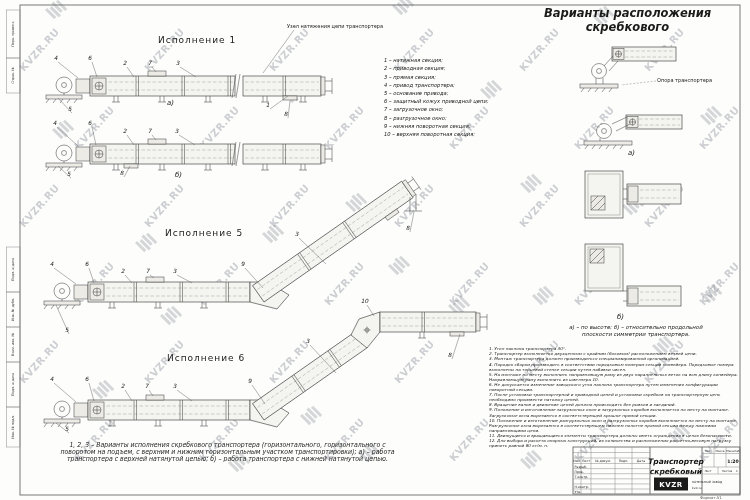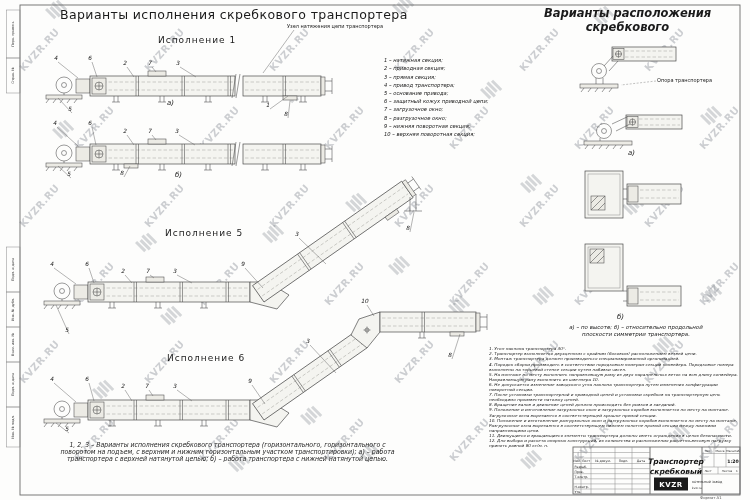--- a/index.html
+++ b/index.html
@@ -669,21 +669,20 @@
         <text x="708" y="472" class="tb tbc" style="font-size:2.8px">Лист</text>
         <text x="727" y="472" class="tb tbc" style="font-size:2.8px">Листов</text>
         <text x="737" y="472" class="tb tbc" style="font-size:2.8px">1</text>
         <rect x="654" y="477.5" width="34" height="13" fill="#1a1a1a"></rect>
         <text x="671" y="486.5" class="logo">KVZR</text>
         <text x="692" y="483" class="tb" style="font-size:2.9px">КОТЕЛЬНЫЙ ЗАВОД</text>
         <text x="692" y="488.5" class="tb" style="font-size:2.9px">kvzr.ru</text>
       </g>
   </svg>
 
-  <div class="txt left-title" style="left:60px;top:7px;">Варианты исполнения скребкового транспортера</div>
 
   <div class="txt right-title" style="left:520px;top:6px;width:215px;white-space:normal;">
     <div>Варианты расположения скребкового</div>
   </div>
 
   <div class="txt exec" style="left:158px;top:35px;text-align:center;">Исполнение  1</div>
   <div class="txt exec" style="left:165px;top:228px;">Исполнение  5</div>
   <div class="txt exec" style="left:167px;top:353px;">Исполнение  6</div>
 
   <div class="txt tiny half" style="left:287px;top:23px;">Узел натяжения цепи транспортера</div>

